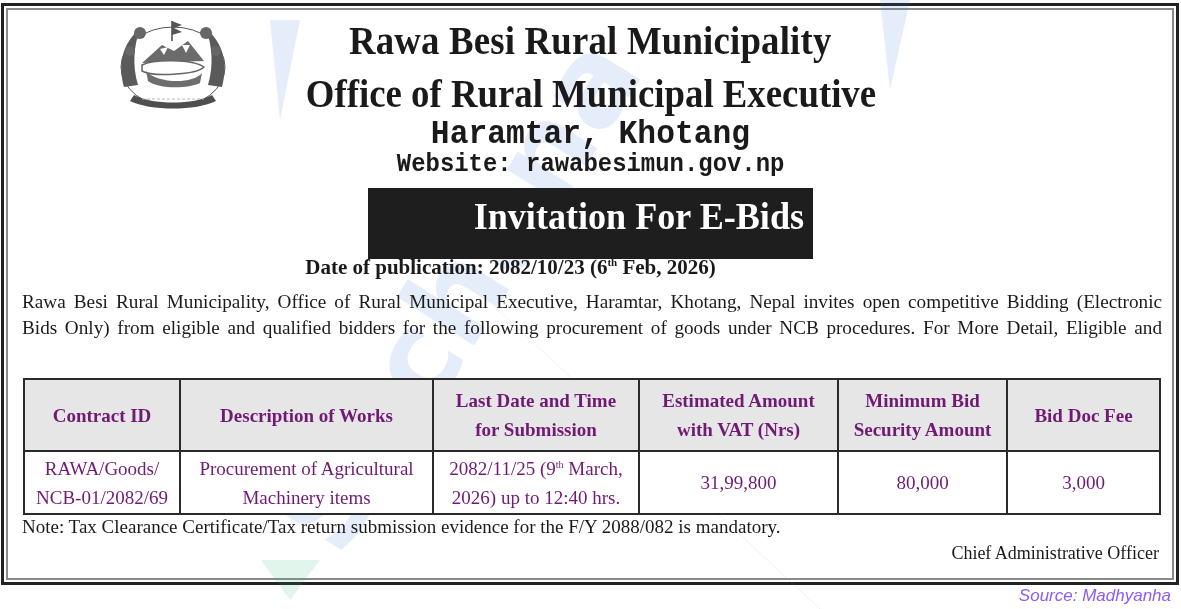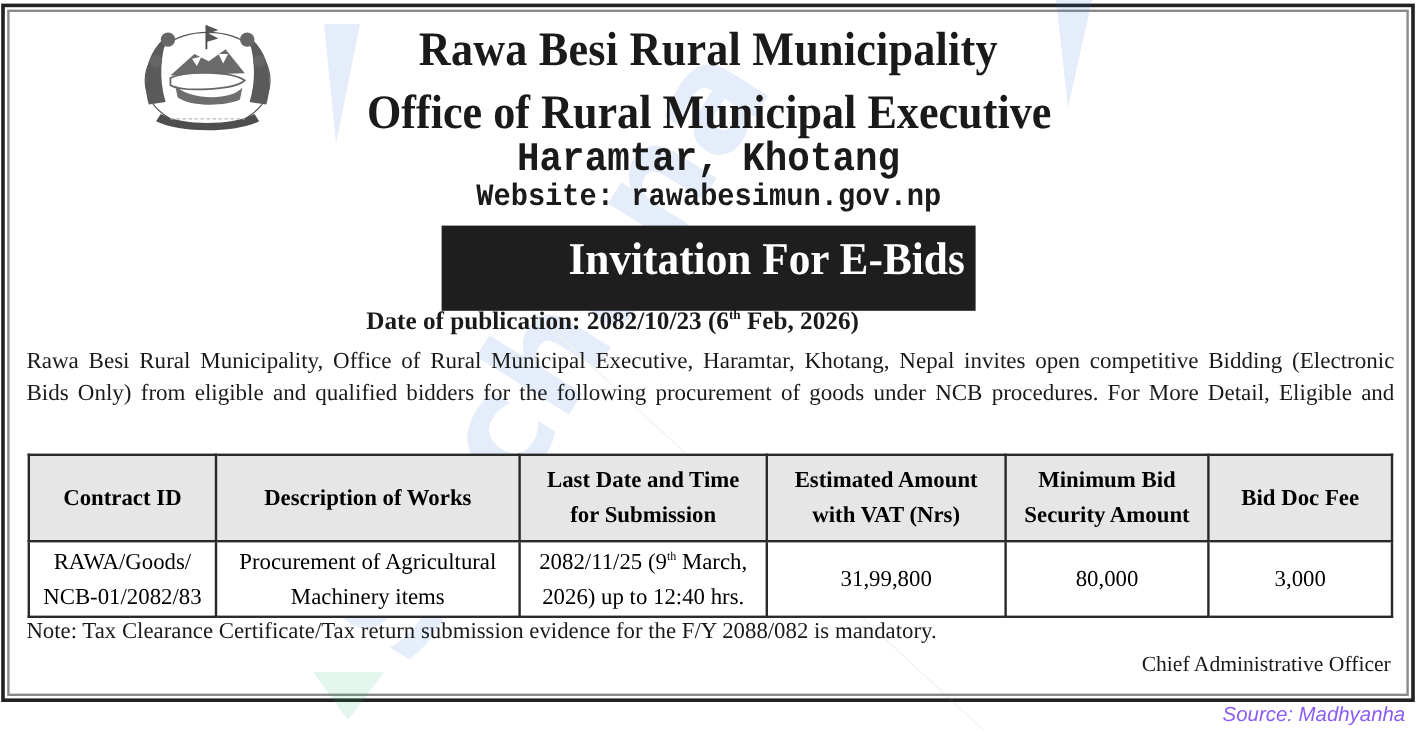--- a/index.html
+++ b/index.html
@@ -46,21 +46,21 @@
       position: absolute; left: 22px; top: 289px; width: 1140px;
       font-size: 19.2px; line-height: 26px; text-align: justify; text-align-last: left;
       color: #1a1a1a;
     }
     .para .pline { display: block; white-space: nowrap; text-align: justify; text-align-last: justify; }
     .para .pline.last { text-align-last: left; }
 
     table.bids {
       position: absolute; left: 23px; top: 378px; width: 1136px; height: 136px;
       border-collapse: collapse; table-layout: fixed;
-      font-size: 19px; color: #000000;
+      font-size: 19px; color: #701a75;
     }
     table.bids th, table.bids td {
       border: 2px solid #2a2a2a; text-align: center; vertical-align: middle;
       line-height: 29px; padding: 0 2px;
     }
     table.bids th { background: #e6e6e6; font-weight: bold; height: 72px; }
     table.bids td { background: #ffffff; font-weight: normal; height: 63px; }
     table.bids sup { font-size: 10px; vertical-align: super; line-height: 0; }
 
     .note {
@@ -139,21 +139,21 @@
       <th><span>Contract ID</span></th>
       <th><span>Description of Works</span></th>
       <th><span>Last Date and Time</span><br><span>for Submission</span></th>
       <th><span>Estimated Amount</span><br><span>with VAT (Nrs)</span></th>
       <th><span>Minimum Bid</span><br><span>Security Amount</span></th>
       <th><span>Bid Doc Fee</span></th>
     </tr>
   </thead>
   <tbody>
     <tr>
-      <td><span>RAWA/Goods/</span><br><span>NCB-01/2082/83</span></td>
+      <td><span>RAWA/Goods/</span><br><span>NCB-01/2082/69</span></td>
       <td><span>Procurement of Agricultural</span><br><span>Machinery items</span></td>
       <td><span>2082/11/25 (9</span><sup>th</sup><span> March,</span><br><span>2026) up to 12:40 hrs.</span></td>
       <td><span>31,99,800</span></td>
       <td><span>80,000</span></td>
       <td><span>3,000</span></td>
     </tr>
   </tbody>
 </table>
 
 <div class="note">Note: Tax Clearance Certificate/Tax return submission evidence for the F/Y 2088/082 is mandatory.</div>

